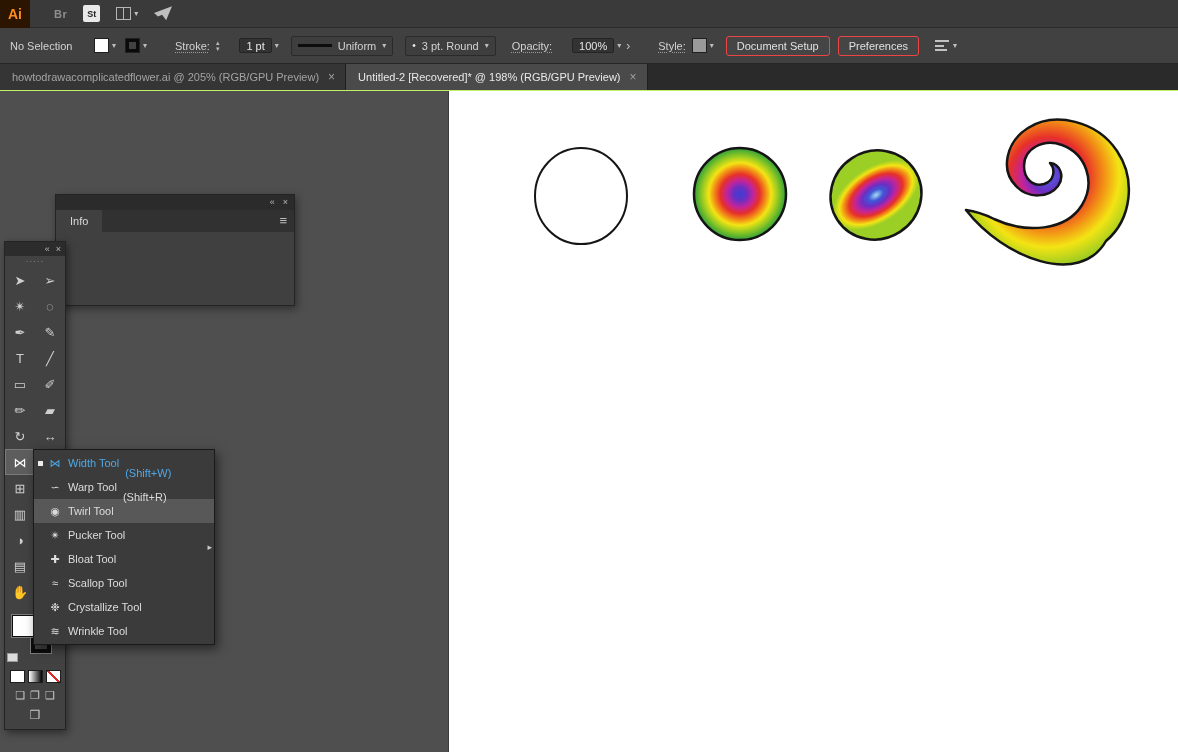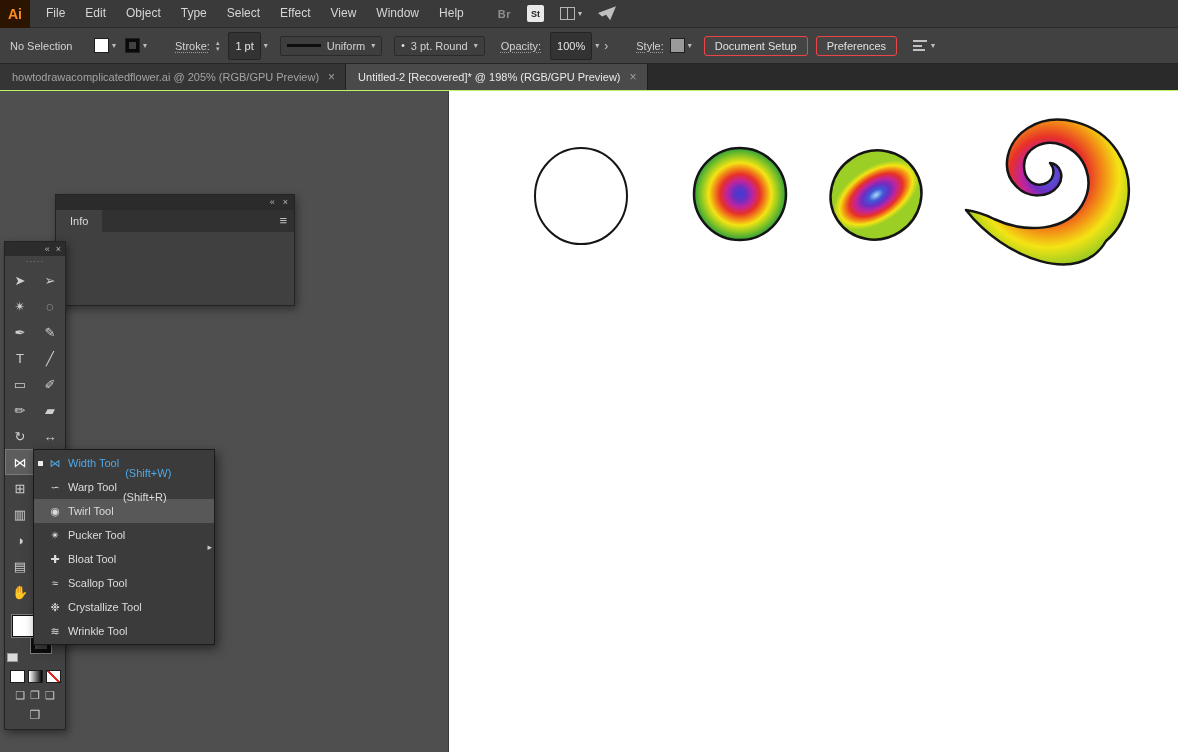--- a/index.html
+++ b/index.html
@@ -29,22 +29,22 @@
     border-bottom:1px solid #262626;display:flex;align-items:center;font-size:11px;color:#d2d2d2;
     padding-left:10px;z-index:29;}
   .cb-status{width:76px;}
   .swgroup{display:flex;align-items:center;gap:3px;margin-left:8px;}
   .sw{width:15px;height:15px;border:1px solid #1f1f1f;}
   .sw.fill{background:#fff;}
   .sw.stroke{background:#414141;box-shadow:inset 0 0 0 3px #0a0a0a;}
   .ddchev{font-size:8px;color:#bdbdbd;}
   .cb-label{margin-left:28px;text-decoration:underline dotted #9a9a9a;text-underline-offset:2px;}
   .stepper{display:flex;flex-direction:column;margin-left:6px;font-size:7px;line-height:6px;color:#b9b9b9;text-align:center;}
-  .field{background:#333;border:1px solid #242424;border-radius:2px;height:28px;display:flex;
-    align-items:center;padding:0 6px;margin-left:9px;color:#e6e6e6;}
+  .field{background:#333;border:1px solid #242424;border-radius:2px;height:15px;display:flex;
+    align-items:center;padding:0 6px;margin-left:20px;color:#e6e6e6;}
   .dropdown{display:flex;align-items:center;background:#3e3e3e;border:1px solid #2a2a2a;height:20px;
     border-radius:2px;padding:0 6px;margin-left:12px;gap:6px;}
   .profile-line{width:34px;height:3px;background:#0d0d0d;}
   .dotglyph{font-size:10px;color:#e8e8e8;}
   .more{margin-left:5px;color:#c5c5c5;font-size:12px;}
   .style-sw{width:15px;height:15px;background:#9a9a9a;border:1px solid #1f1f1f;margin-left:6px;}
   .btn{border:1px solid #ef4444;border-radius:3px;height:20px;display:flex;align-items:center;
     padding:0 10px;margin-left:12px;color:#e0e0e0;background:#454545;white-space:nowrap;}
   .align-wrap{display:flex;align-items:center;gap:4px;margin-left:16px;}
   .align-ic{width:14px;height:11px;display:flex;flex-direction:column;justify-content:space-between;}
@@ -113,31 +113,20 @@
   .ip-menu{position:absolute;right:7px;top:3px;color:#bdbdbd;font-size:13px;}
   .ip-body{height:73px;background:#404040;}
 </style>
 </head>
 <body>
 
 <div class="stage">
 
   <div class="menubar">
     <div class="logo">Ai</div>
-    <nav class="menus">
-        <span class="mi">File</span>
-        <span class="mi">Edit</span>
-        <span class="mi">Object</span>
-        <span class="mi">Type</span>
-        <span class="mi">Select</span>
-        <span class="mi">Effect</span>
-        <span class="mi">View</span>
-        <span class="mi">Window</span>
-        <span class="mi">Help</span>
-      </nav>
     <div class="mb-right">
       <span class="br">Br</span>
       <span class="st">St</span>
       <span class="layout-wrap">
         <span class="layout-ic"></span>
         <span class="chev">▾</span>
       </span>
       <svg class="plane" viewBox="0 0 20 16">
         <path d="M0 7.5 L20 0 L13.5 15.5 L9 9.5 L4.5 11.2 Z" fill="#bfbfbf"></path>
       </svg>

